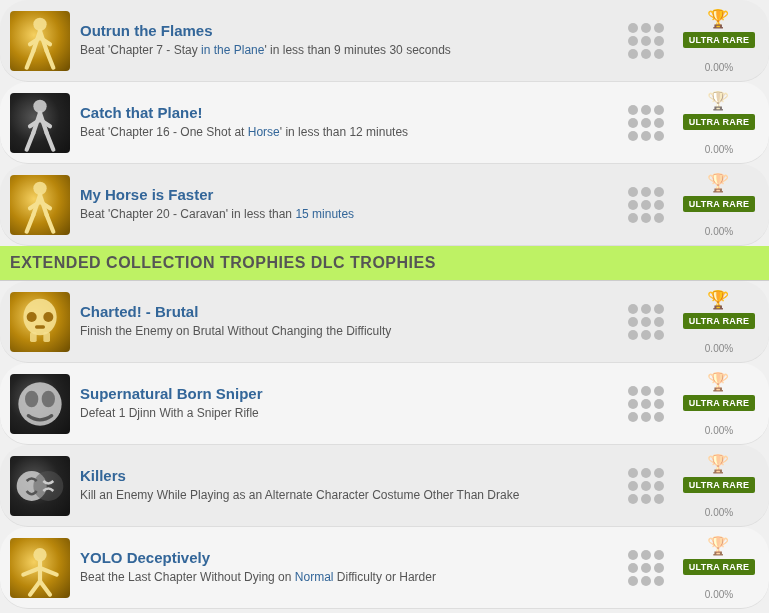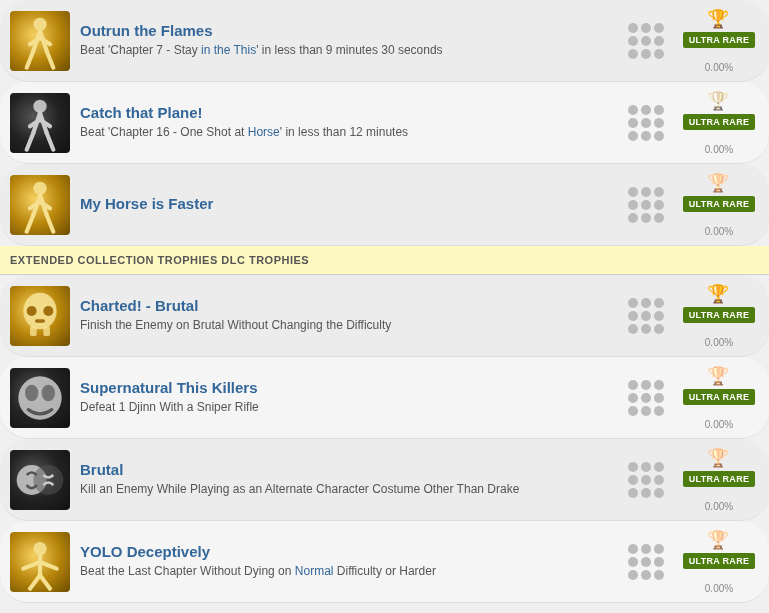--- a/index.html
+++ b/index.html
@@ -109,23 +109,23 @@
       letter-spacing: 0.3px;
     }
 
     .rarity-pct {
       font-size: 10px;
       color: #888;
       margin-top: 14px;
     }
 
     .section-header {
-      background: #fef9c3;
+      background: #bef264;
       padding: 8px 10px;
-      font-size: 11px;
+      font-size: 16px;
       font-weight: bold;
       color: #555;
       letter-spacing: 0.5px;
       border-bottom: 1px solid #ccc;
     }
   </style>
 </head>
 <body>
 
 <div id="main-trophies">
@@ -136,21 +136,21 @@
       <line x1="18" y1="12" x2="14" y2="24" stroke="#f5e090" stroke-width="2.5" stroke-linecap="round"></line>
       <line x1="18" y1="12" x2="22" y2="24" stroke="#f5e090" stroke-width="2.5" stroke-linecap="round"></line>
       <line x1="14" y1="24" x2="10" y2="34" stroke="#f5e090" stroke-width="2.5" stroke-linecap="round"></line>
       <line x1="22" y1="24" x2="26" y2="34" stroke="#f5e090" stroke-width="2.5" stroke-linecap="round"></line>
       <line x1="18" y1="16" x2="12" y2="20" stroke="#f5e090" stroke-width="2.5" stroke-linecap="round"></line>
       <line x1="18" y1="16" x2="24" y2="20" stroke="#f5e090" stroke-width="2.5" stroke-linecap="round"></line>
     </svg>
       </div>
       <div class="trophy-info">
         <div class="trophy-title">Outrun the Flames</div>
-        <div class="trophy-desc">Beat 'Chapter 7 - Stay <span class="highlight">in the This</span>' in less than 9 minutes 30 seconds</div>
+        <div class="trophy-desc">Beat 'Chapter 7 - Stay <span class="highlight">in the Plane</span>' in less than 9 minutes 30 seconds</div>
       </div>
       <div class="dots-grid">
         <div class="dot"></div>
         <div class="dot"></div>
         <div class="dot"></div>
         <div class="dot"></div>
         <div class="dot"></div>
         <div class="dot"></div>
         <div class="dot"></div>
         <div class="dot"></div>
@@ -202,20 +202,21 @@
       <line x1="18" y1="12" x2="14" y2="24" stroke="#f5e090" stroke-width="2.5" stroke-linecap="round"></line>
       <line x1="18" y1="12" x2="22" y2="24" stroke="#f5e090" stroke-width="2.5" stroke-linecap="round"></line>
       <line x1="14" y1="24" x2="10" y2="34" stroke="#f5e090" stroke-width="2.5" stroke-linecap="round"></line>
       <line x1="22" y1="24" x2="26" y2="34" stroke="#f5e090" stroke-width="2.5" stroke-linecap="round"></line>
       <line x1="18" y1="16" x2="12" y2="20" stroke="#f5e090" stroke-width="2.5" stroke-linecap="round"></line>
       <line x1="18" y1="16" x2="24" y2="20" stroke="#f5e090" stroke-width="2.5" stroke-linecap="round"></line>
     </svg>
       </div>
       <div class="trophy-info">
         <div class="trophy-title">My Horse is Faster</div>
+        <div class="trophy-desc">Beat 'Chapter 20 - Caravan' in less than <span class="highlight">15 minutes</span></div>
       </div>
       <div class="dots-grid">
         <div class="dot"></div>
         <div class="dot"></div>
         <div class="dot"></div>
         <div class="dot"></div>
         <div class="dot"></div>
         <div class="dot"></div>
         <div class="dot"></div>
         <div class="dot"></div>
@@ -269,21 +270,21 @@
     <div class="trophy-row">
       <div class="trophy-icon-dark">
         <svg viewBox="0 0 36 36" fill="none" xmlns="http://www.w3.org/2000/svg">
       <circle cx="18" cy="18" r="13" fill="#ccc" opacity="0.85"></circle>
       <ellipse cx="13" cy="15" rx="4" ry="5" fill="#555" opacity="0.7"></ellipse>
       <ellipse cx="23" cy="15" rx="4" ry="5" fill="#555" opacity="0.7"></ellipse>
       <path d="M11 25 Q18 30 25 25" stroke="#555" stroke-width="2" fill="none" stroke-linecap="round"></path>
     </svg>
       </div>
       <div class="trophy-info">
-        <div class="trophy-title">Supernatural This Killers</div>
+        <div class="trophy-title">Supernatural Born Sniper</div>
         <div class="trophy-desc">Defeat 1 Djinn With a Sniper Rifle</div>
       </div>
       <div class="dots-grid">
         <div class="dot"></div>
         <div class="dot"></div>
         <div class="dot"></div>
         <div class="dot"></div>
         <div class="dot"></div>
         <div class="dot"></div>
         <div class="dot"></div>
@@ -301,21 +302,21 @@
         <svg viewBox="0 0 36 36" fill="none" xmlns="http://www.w3.org/2000/svg">
       <circle cx="13" cy="18" r="9" fill="#ccc" opacity="0.85"></circle>
       <circle cx="23" cy="18" r="9" fill="#555" opacity="0.5"></circle>
       <path d="M10 15 Q13 12 16 15" stroke="#555" stroke-width="1.5" fill="none"></path>
       <path d="M10 21 Q13 25 16 21" stroke="#555" stroke-width="1.5" fill="none"></path>
       <path d="M20 15 Q23 18 26 15" stroke="#ccc" stroke-width="1.5" fill="none"></path>
       <path d="M20 21 Q23 18 26 21" stroke="#ccc" stroke-width="1.5" fill="none"></path>
     </svg>
       </div>
       <div class="trophy-info">
-        <div class="trophy-title">Brutal</div>
+        <div class="trophy-title">Killers</div>
         <div class="trophy-desc">Kill an Enemy While Playing as an Alternate Character Costume Other Than Drake</div>
       </div>
       <div class="dots-grid">
         <div class="dot"></div>
         <div class="dot"></div>
         <div class="dot"></div>
         <div class="dot"></div>
         <div class="dot"></div>
         <div class="dot"></div>
         <div class="dot"></div>

